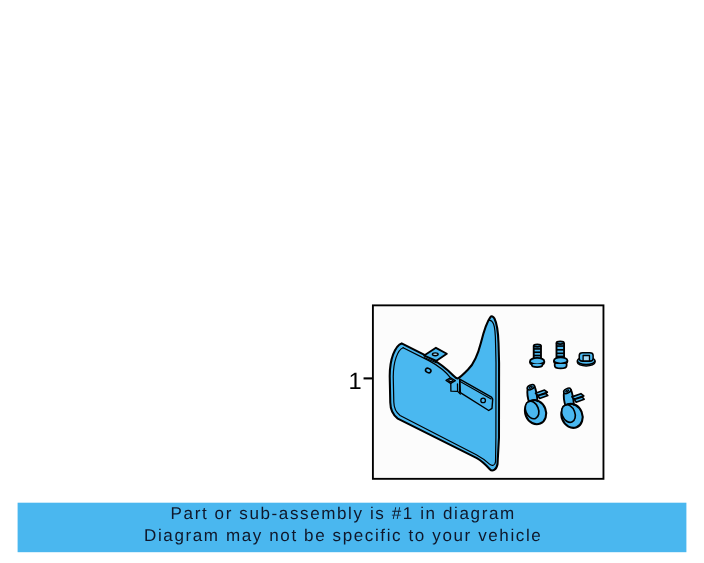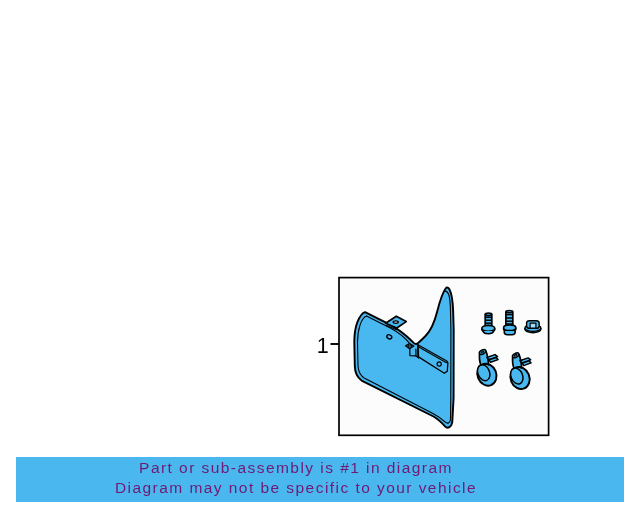--- a/index.html
+++ b/index.html
@@ -1,20 +1,20 @@
 <!DOCTYPE html>
 <html><head>
 <meta charset="utf-8">
 <style>
 html,body{margin:0;padding:0;background:#ffffff;}
 *{-webkit-font-smoothing:antialiased;}
 body{width:640px;height:512px;font-family:"Liberation Sans",sans-serif;}
 #page{position:relative;width:640px;height:512px;overflow:hidden;}
 #banner{position:absolute;left:16px;top:457px;width:608px;height:45px;background:#4ab7ef;}
-#banner .txt{position:absolute;left:0;top:1px;width:560px;text-align:center;font-size:15.5px;line-height:19.8px;letter-spacing:1.45px;color:#701a75;}
+#banner .txt{position:absolute;left:0;top:1px;width:560px;text-align:center;font-size:15.5px;line-height:19.8px;letter-spacing:1.45px;color:#0f172a;padding-left:16px;}
 </style>
 </head>
 <body>
 <div id="page">
 <svg width="640" height="512" viewBox="0 0 640 512">
 
   <rect x="339" y="277.6" width="209.6" height="157.7" fill="#fcfcfc" stroke="#000" stroke-width="1.7"></rect>
 
   <line x1="330.5" y1="344" x2="339" y2="344" stroke="#000" stroke-width="1.9"></line>
   <text x="328.8" y="353.4" font-size="21.5" text-anchor="end" fill="#000">1</text>

